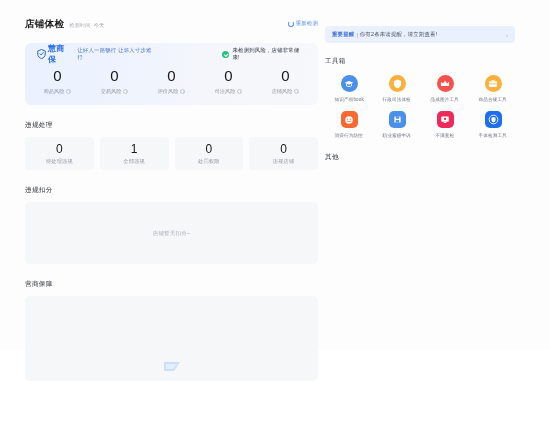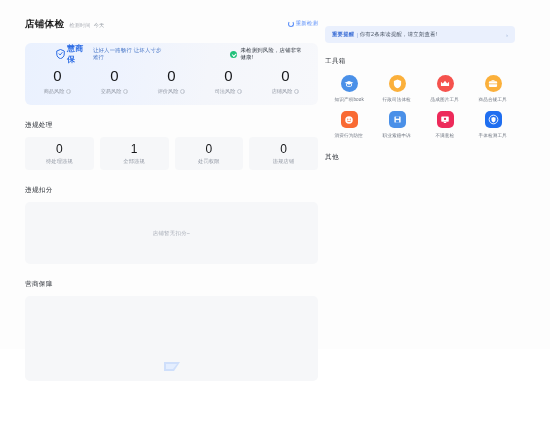--- a/index.html
+++ b/index.html
@@ -21,21 +21,21 @@
   .recheck { position: absolute; right: 0; top: 2px; display: flex; align-items: center; gap: 2px; cursor: pointer; }
   .recheck-ico { width: 6px; height: 6px; border: 1px solid #5b8ff9; border-radius: 50%; border-top-color: transparent; }
   .recheck-txt { font-size: 5.4px; color: #5b8ff9; letter-spacing: .2px; }
 
   
   .health-card {
     margin-top: 9px; width: 293px; height: 62px; border-radius: 6px;
     background: linear-gradient(100deg,#eaf1fe 0%,#eef3fe 32%,#f4f6fb 62%,#f7f8fb 100%);
     position: relative; overflow: hidden;
   }
-  .hc-top { display: flex; align-items: center; height: 22px; padding: 0 12px; margin-left: 19px; }
+  .hc-top { display: flex; align-items: center; height: 22px; padding: 0 12px; }
   .logo-wrap { display: flex; align-items: center; gap: 2px; }
   .logo-shield { width: 9px; height: 10px; position: relative; }
   .logo-shield svg { display: block; }
   .logo-text { font-size: 8px; font-weight: bold; color: #2b6be4; letter-spacing: .2px; }
   .slogan { font-size: 5.4px; color: #4a78c8; margin-left: 5px; letter-spacing: .2px; }
   .status-wrap { display: flex; align-items: center; gap: 3px; margin-left: 66px; }
   .check-dot { width: 7px; height: 7px; border-radius: 50%; background: #21c17a; position: relative; flex: none; }
   .check-dot:after {
     content: ""; position: absolute; left: 1.7px; top: 2.4px;
     width: 3.2px; height: 1.6px; border-left: 1px solid #fff; border-bottom: 1px solid #fff;

